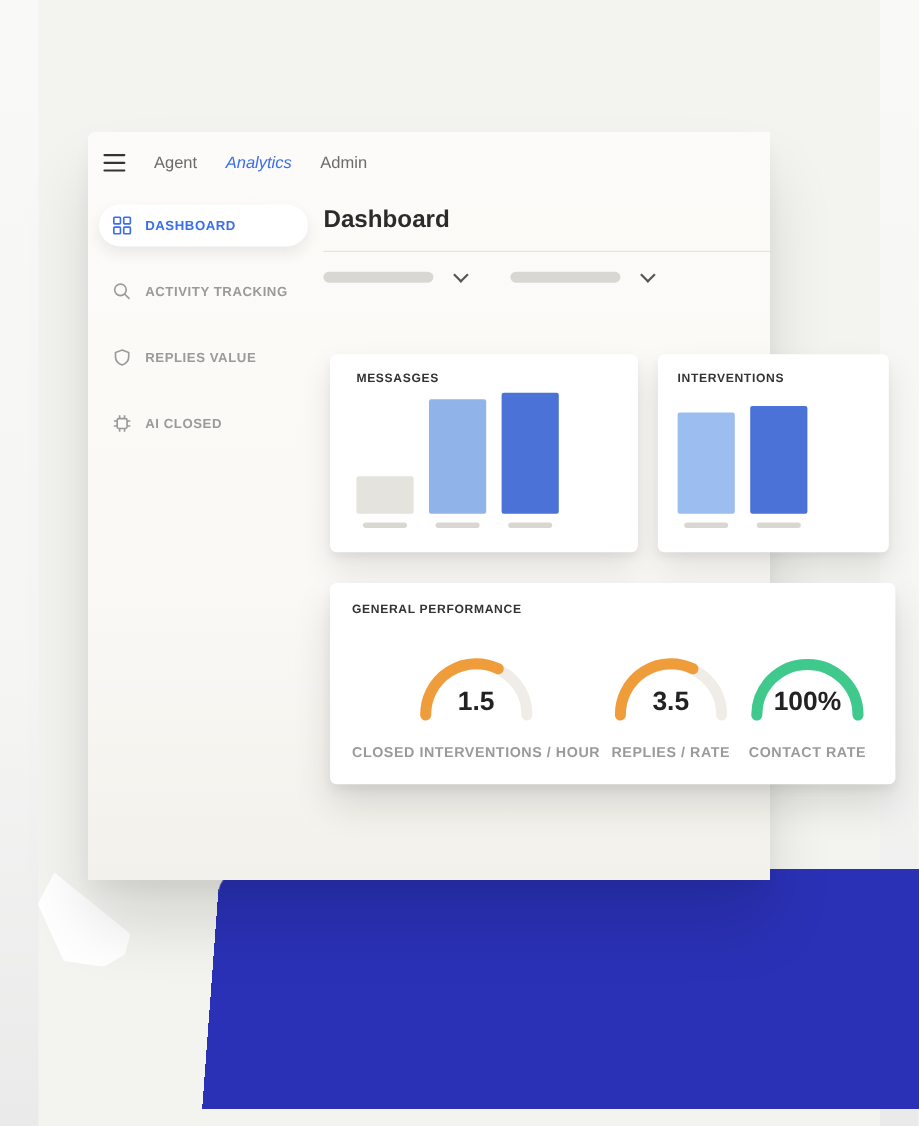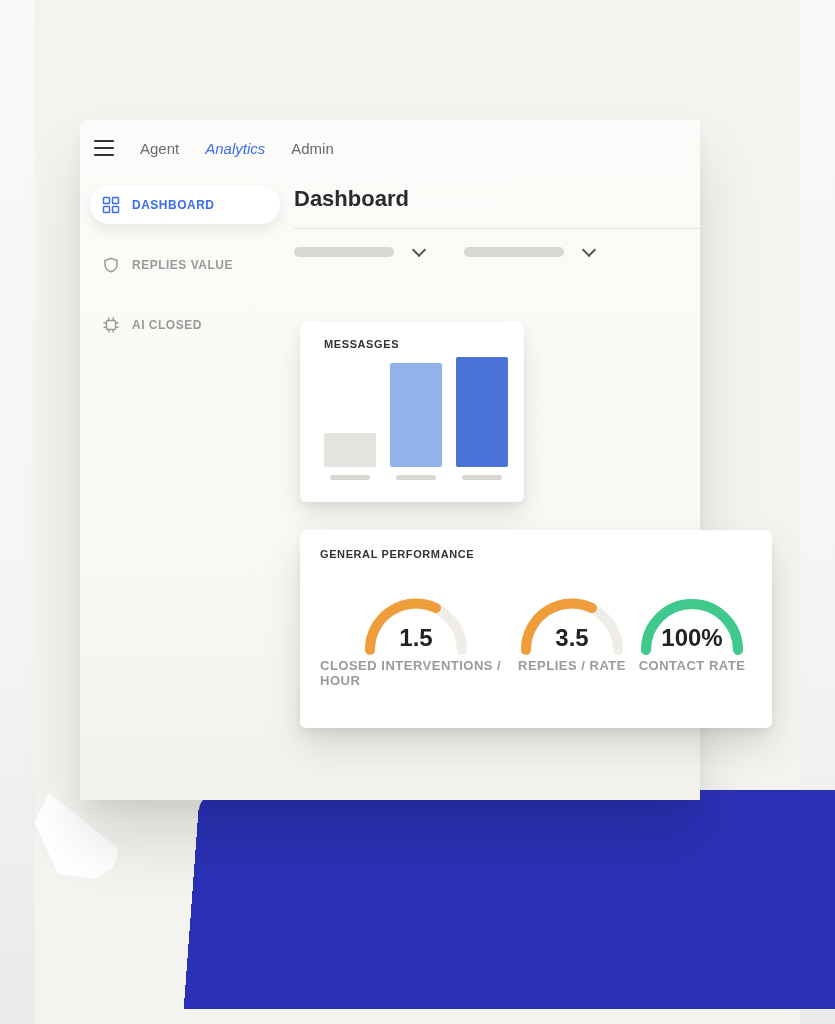--- a/index.html
+++ b/index.html
@@ -159,38 +159,38 @@
   .bars {
     display: flex;
     align-items: flex-end;
     gap: 14px;
     height: 114px;
     margin-bottom: 8px;
   }
   .bar-col { display:flex; flex-direction:column; align-items:center; gap:8px;}
   .bar { width: 52px; border-radius: 2px; }
   .bar-label { width: 40px; height: 5px; background: #d9d7d2; border-radius: 3px; }
-  .card.msg { width: 224px; padding-left: 24px; }
+  .card.msg { width: 280px; padding-left: 24px; }
   .card.int { width: 210px; }
   .perf-card {
     position: absolute;
     top: 530px;
     left: 300px;
-    width: 472px;
+    width: 514px;
     background: #fff;
     border-radius: 6px;
     box-shadow: 0 18px 36px rgba(0,0,0,0.12), 0 6px 10px rgba(0,0,0,0.06);
-    padding: 18px 20px 40px;
+    padding: 18px 20px 22px;
   }
   .gauges {
     display: flex;
     justify-content: space-between;
     margin-top: 18px;
   }
-  .gauge-wrap { display:flex; flex-direction:column; align-items:center; gap:2px; }
+  .gauge-wrap { display:flex; flex-direction:column; align-items:center; gap:20px; }
   .gauge {
     position: relative;
     width: 120px;
     height: 78px;
   }
   .gauge svg { width: 120px; height: 120px; position:absolute; top:0; left:0; }
   .gauge-value {
     position: absolute;
     left: 0; right: 0;
     top: 46px;
@@ -236,20 +236,29 @@
               <rect x="2" y="2" width="8" height="8" rx="1" fill="none" stroke="#3a6df0" stroke-width="2"></rect>
               <rect x="14" y="2" width="8" height="8" rx="1" fill="none" stroke="#3a6df0" stroke-width="2"></rect>
               <rect x="2" y="14" width="8" height="8" rx="1" fill="none" stroke="#3a6df0" stroke-width="2"></rect>
               <rect x="14" y="14" width="8" height="8" rx="1" fill="none" stroke="#3a6df0" stroke-width="2"></rect>
             </svg>
         </span>
         <span>DASHBOARD</span>
       </div>
 
 
+      <div class="side-item">
+        <span class="side-icon">
+          <svg viewBox="0 0 24 24" fill="none" stroke="#9a9a9a" stroke-width="2">
+              <circle cx="10" cy="10" r="7"></circle>
+              <path d="M15 15l6 6"></path>
+            </svg>
+        </span>
+        <span>ACTIVITY TRACKING</span>
+      </div>
 
       <div class="side-item">
         <span class="side-icon">
           <svg viewBox="0 0 24 24" fill="none" stroke="#9a9a9a" stroke-width="2">
               <path d="M12 3l8 3v5c0 5-3.5 8.5-8 10-4.5-1.5-8-5-8-10V6l8-3z"></path>
             </svg>
         </span>
         <span>REPLIES VALUE</span>
       </div>
 
@@ -297,20 +306,33 @@
         <div class="bar" style="height:104px;background:#90b4ea"></div>
         <div class="bar-label"></div>
       </div>
       <div class="bar-col">
         <div class="bar" style="height:110px;background:#4b72d6"></div>
         <div class="bar-label"></div>
       </div>
     </div>
   </div>
 
+  <div class="card int">
+    <div class="card-title">INTERVENTIONS</div>
+    <div class="bars">
+      <div class="bar-col">
+        <div class="bar" style="height:92px;background:#9cbdf0"></div>
+        <div class="bar-label"></div>
+      </div>
+      <div class="bar-col">
+        <div class="bar" style="height:98px;background:#4b72d6"></div>
+        <div class="bar-label"></div>
+      </div>
+    </div>
+  </div>
 
 </div>
 
 <div class="perf-card">
   <div class="card-title">GENERAL PERFORMANCE</div>
   <div class="gauges">
 
     <div class="gauge-wrap">
       <div class="gauge">
         <svg viewBox="0 0 120 120">

